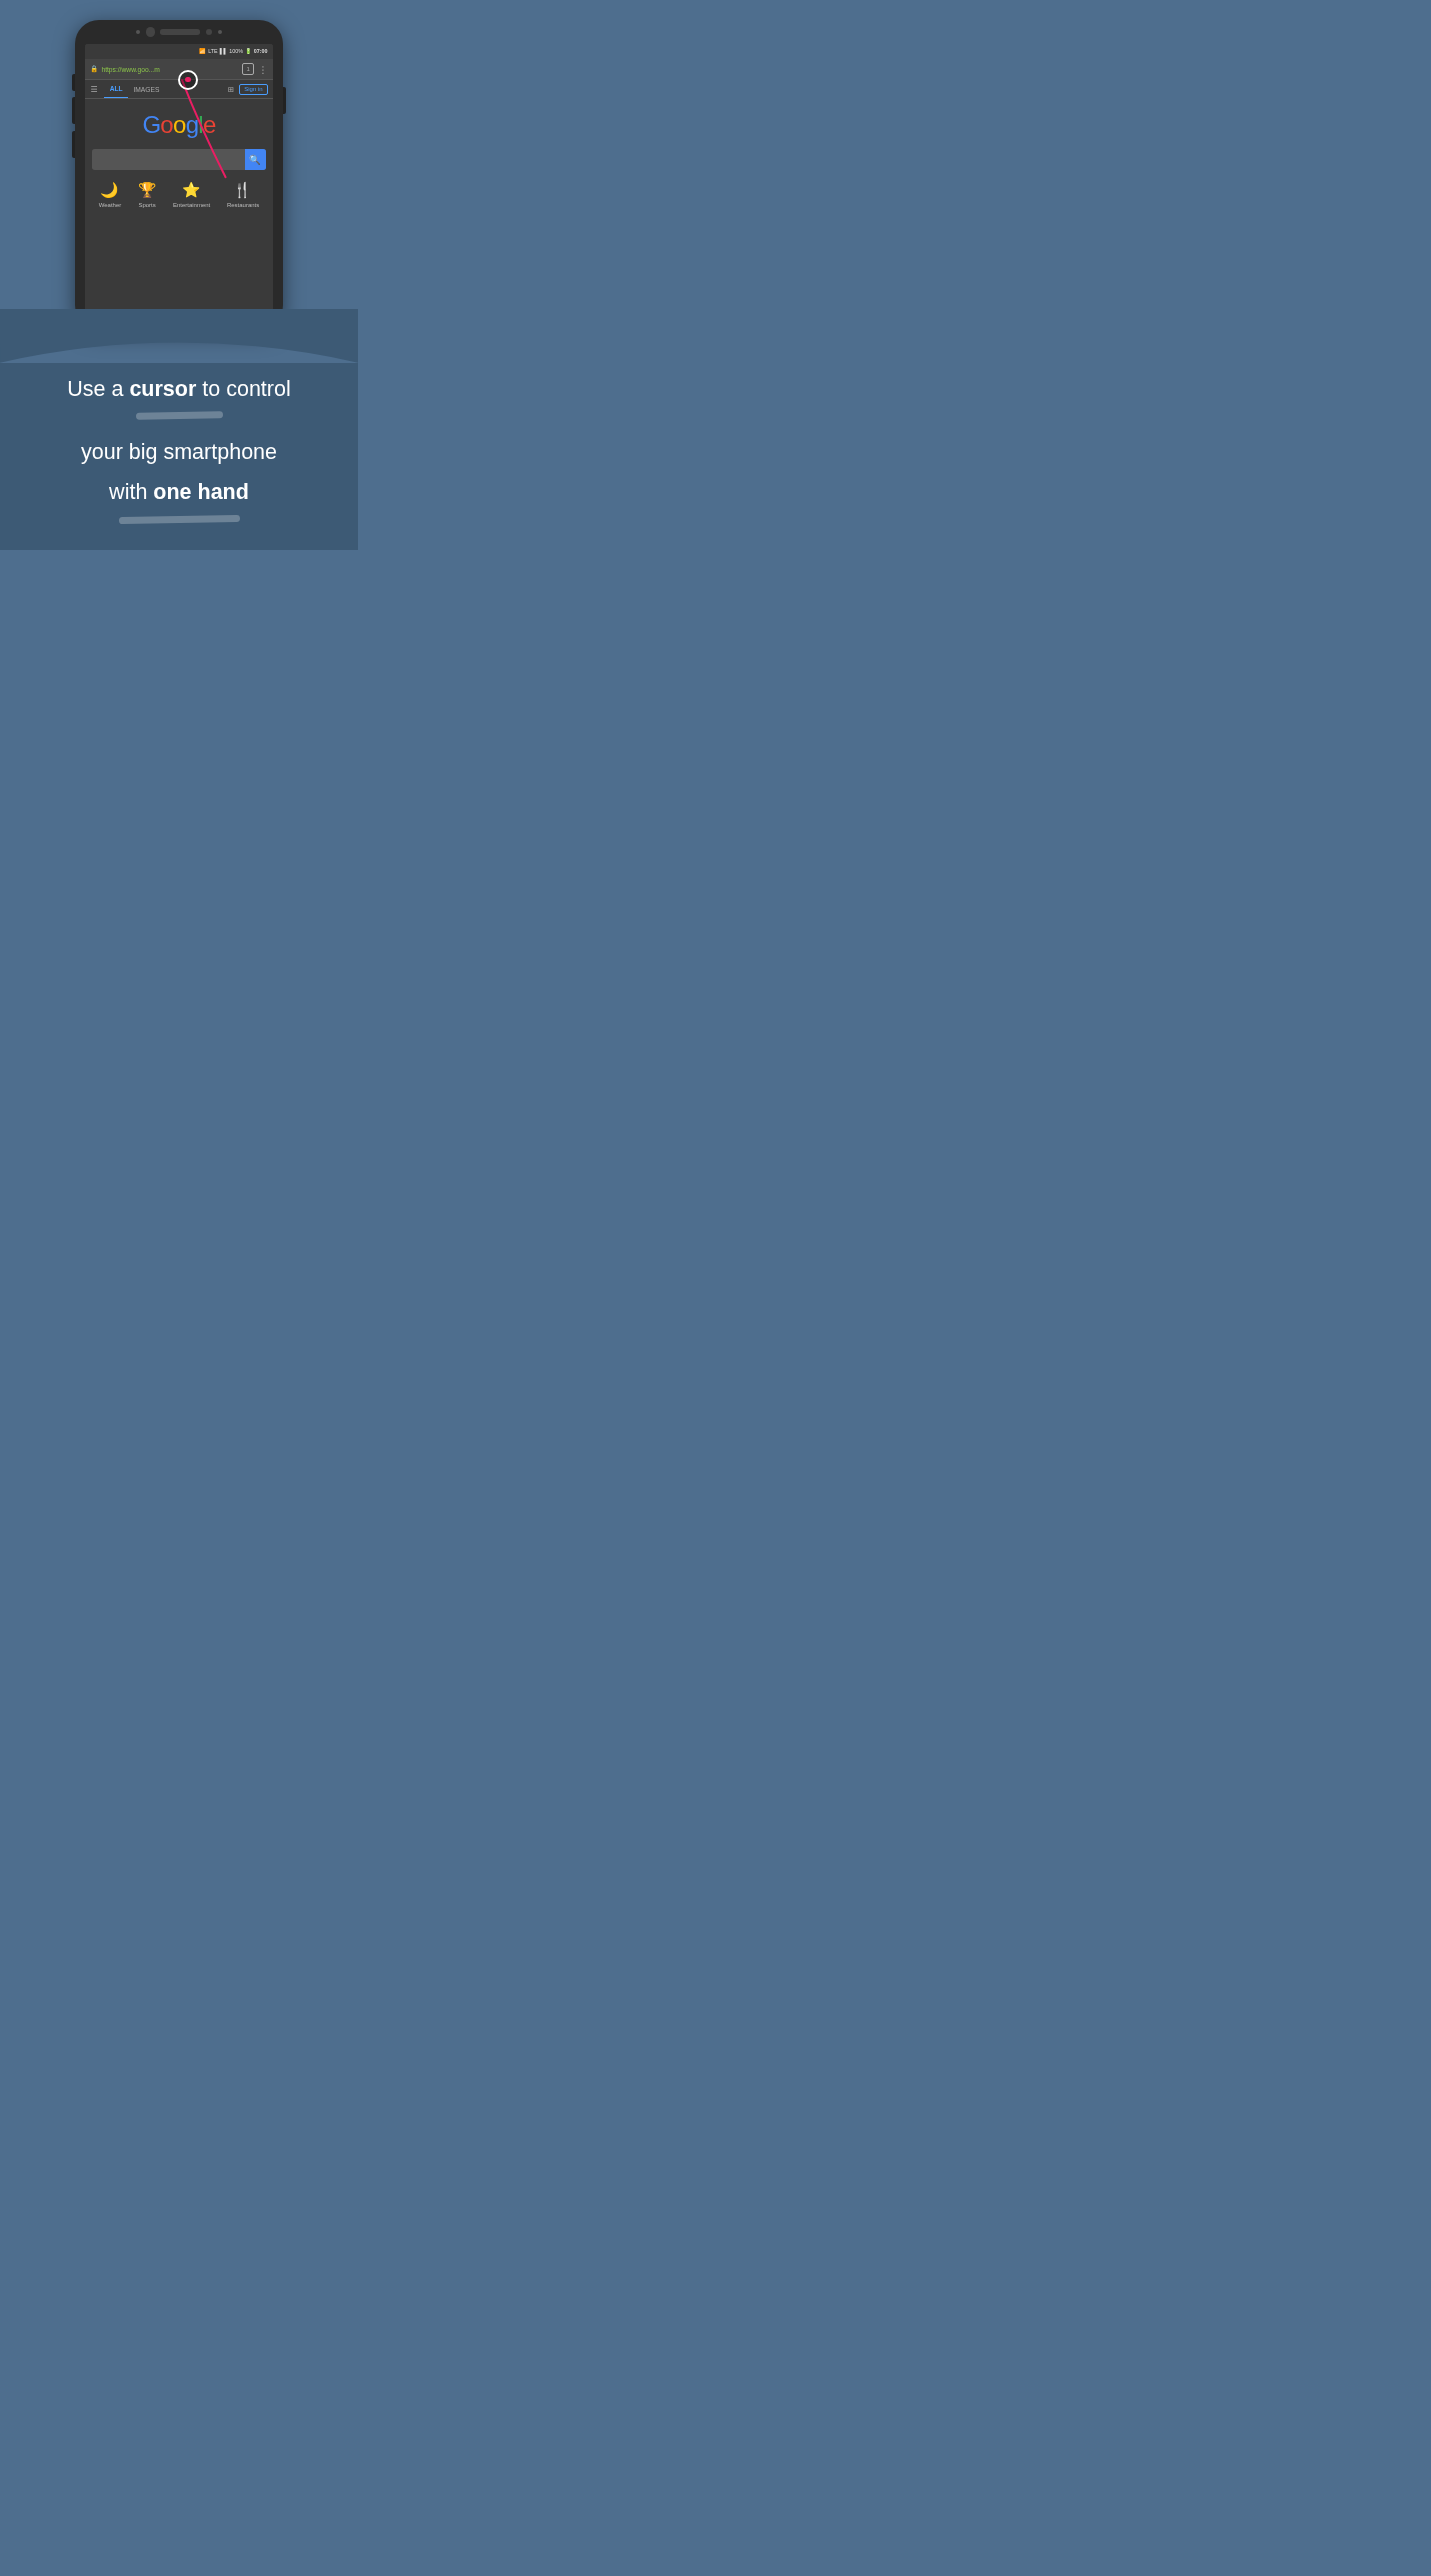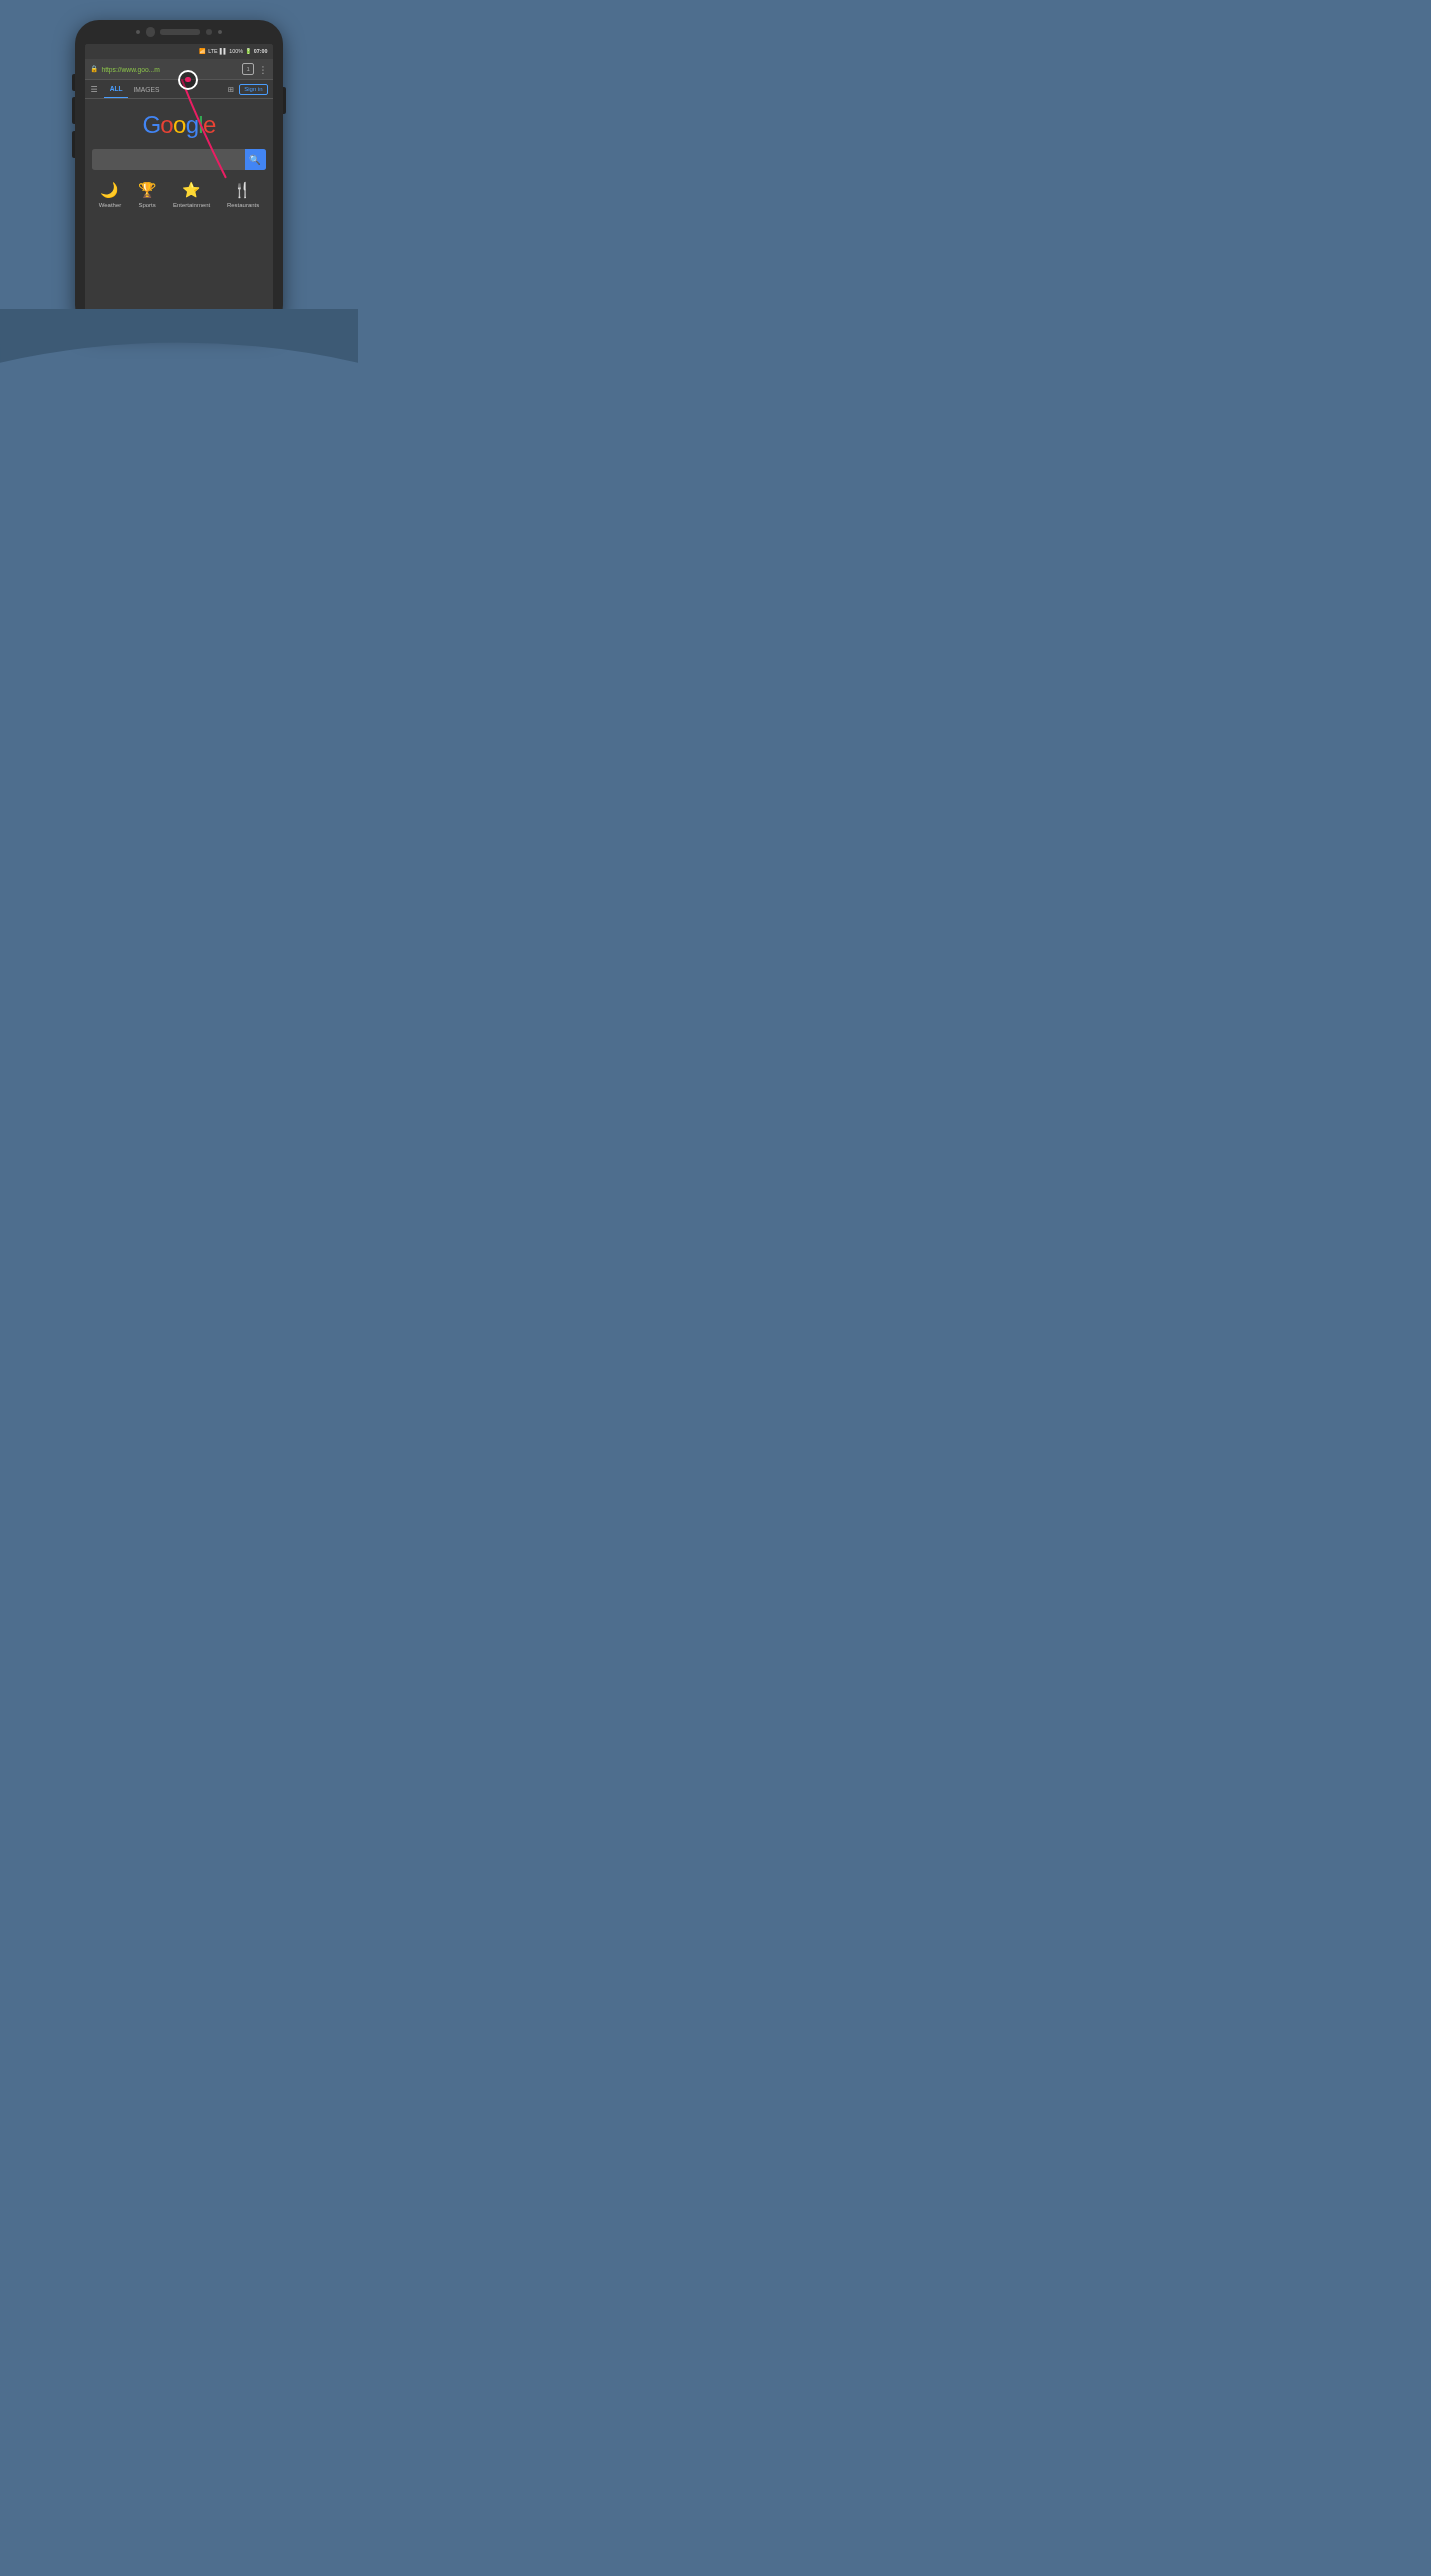--- a/index.html
+++ b/index.html
@@ -504,15 +504,32 @@
       </div>
     </div>
   </div>
 
   <div class="wave-section">
     <svg class="wave-svg" viewBox="0 0 534 80" xmlns="http://www.w3.org/2000/svg">
       <path d="M0,0 L534,0 L534,80 Q267,20 0,80 Z" fill="#3d5a75"></path>
     </svg>
   </div>
 
+  <div class="text-section">
+
+    <p class="main-text">
+      <span>Use a </span><strong>cursor</strong><span> to control</span>
+    </p>
+
+    <div style="width:87px; height:6.7px; background:rgba(255,255,255,0.25); border-radius:3.4px; margin: 2.7px auto 13.4px; transform:rotate(-1deg);"></div>
+
+    <p class="main-text line2">your big smartphone</p>
+
+    <p class="main-text line3">
+      <span>with </span><strong><span>one hand</span></strong>
+    </p>
+
+    <div style="width:121px; height:6.7px; background:rgba(255,255,255,0.25); border-radius:3.4px; margin: 4px auto 0; transform:rotate(-1deg);"></div>
+
+  </div>
 
 </div>
 
 
 </body></html>

